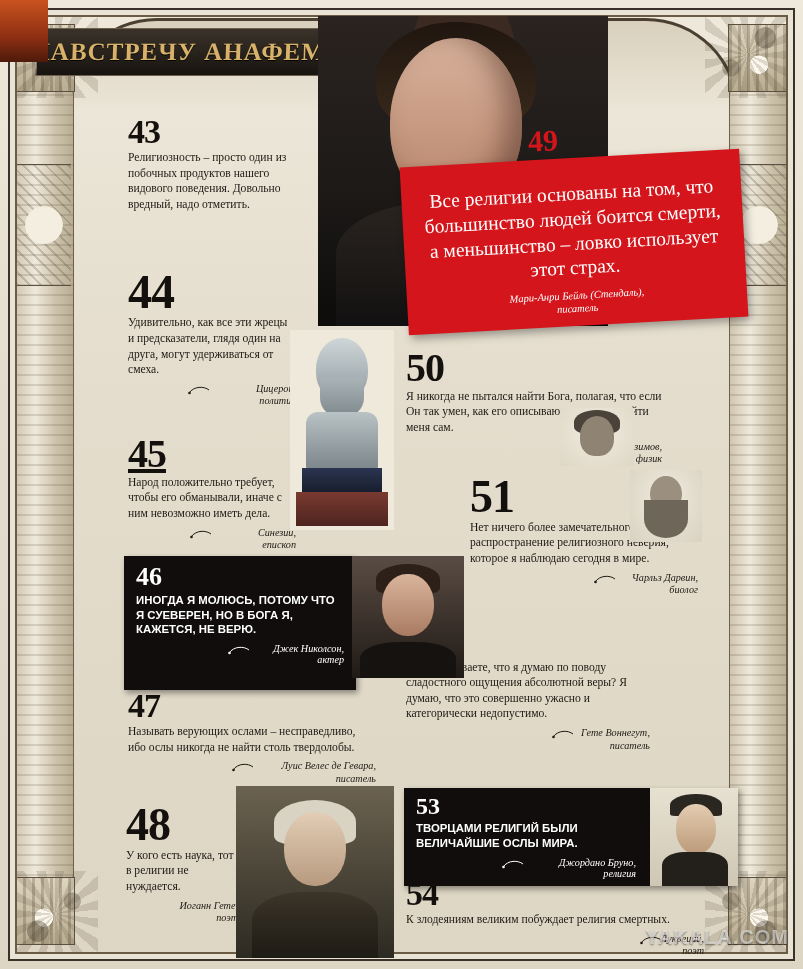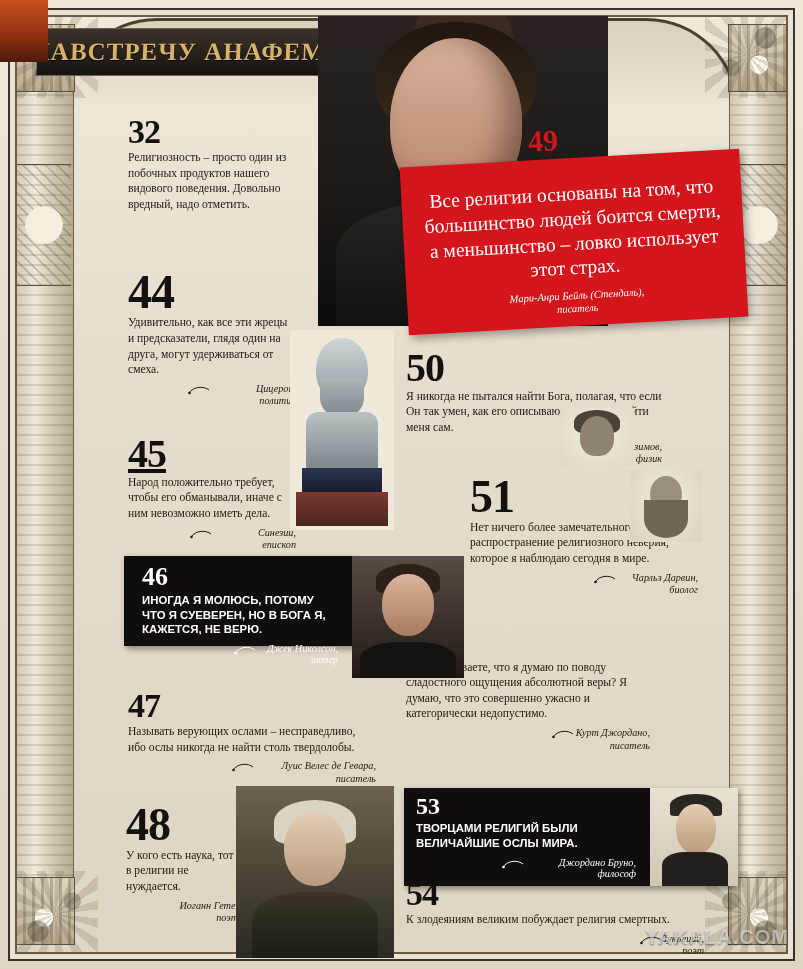--- a/index.html
+++ b/index.html
@@ -421,21 +421,21 @@
   </div>
 
   <div class="portrait photo">
     <div class="hair"></div>
     <div class="face"></div>
     <div class="body"></div>
     <div class="shirt"></div>
   </div>
 
   <div class="q" style="left:128px; top:118px; width:178px;">
-    <div class="n" style="font-size:34px;">32</div>
+    <div class="n" style="font-size:34px;">43</div>
     <div class="txt">Религиозность – просто один из побочных продуктов нашего видового поведения. Довольно вредный, надо отметить.</div>
   </div>
 
   <div class="q" style="left:128px; top:272px; width:168px;">
     <div class="n" style="font-size:48px;">44</div>
     <div class="txt">Удивительно, как все эти жрецы и предсказатели, глядя один на друга, могут удерживаться от смеха.</div>
     <div class="src">
       <span class="swirl" style="left:60px; top:2px;">
         <svg width="22" height="10" viewBox="0 0 22 10">
             <path d="M1 8 C6 1, 16 1, 21 5" stroke="#1d1813" fill="none" stroke-width="1"></path>
@@ -463,21 +463,21 @@
   </div>
 
   <div class="photo ph-bust">
     <div class="head"></div>
     <div class="beard"></div>
     <div class="torso"></div>
     <div class="base"></div>
     <div class="base2"></div>
   </div>
 
-  <div class="dark" style="left:124px; top:556px; width:232px; height:90px; padding:10px 18px; box-sizing:border-box;">
+  <div class="dark" style="left:124px; top:556px; width:232px; height:134px; padding:10px 12px; box-sizing:border-box;">
     <div class="n" style="font-size:26px;">46</div>
     <div class="txt">Иногда я молюсь, потому что я суеверен, но в Бога я, кажется, не верю.</div>
     <div class="src">
       <span class="swirl" style="position:absolute; left:92px; top:2px;">
         <svg width="22" height="10" viewBox="0 0 22 10">
             <path d="M1 8 C6 1, 16 1, 21 5" stroke="#ffffff" fill="none" stroke-width="1"></path>
             <circle cx="1.5" cy="8" r="1.3" fill="#ffffff"></circle>
           </svg>
       </span>
       <div>Джек Николсон,</div>
@@ -575,37 +575,37 @@
   <div class="q" style="left:406px; top:626px; width:244px;">
     <div class="n" style="font-size:36px;">52</div>
     <div class="txt">Вы спрашиваете, что я думаю по поводу сладостного ощущения абсолютной веры? Я думаю, что это совершенно ужасно и категорически недопустимо.</div>
     <div class="src">
       <span class="swirl" style="left:146px; top:2px;">
         <svg width="22" height="10" viewBox="0 0 22 10">
             <path d="M1 8 C6 1, 16 1, 21 5" stroke="#1d1813" fill="none" stroke-width="1"></path>
             <circle cx="1.5" cy="8" r="1.3" fill="#1d1813"></circle>
           </svg>
       </span>
-      <div>Курт Джордано,</div>
+      <div>Гете Воннегут,</div>
       <div>писатель</div>
     </div>
   </div>
 
   <div class="dark" style="left:404px; top:788px; width:334px; height:98px; padding:8px 12px; box-sizing:border-box;">
     <div class="n" style="font-size:24px;">53</div>
     <div class="txt" style="width:220px;">Творцами религий были величайшие ослы мира.</div>
     <div class="src" style="width:220px;">
       <span class="swirl" style="position:absolute; left:86px; top:2px;">
         <svg width="22" height="10" viewBox="0 0 22 10">
             <path d="M1 8 C6 1, 16 1, 21 5" stroke="#ffffff" fill="none" stroke-width="1"></path>
             <circle cx="1.5" cy="8" r="1.3" fill="#ffffff"></circle>
           </svg>
       </span>
       <div>Джордано Бруно,</div>
-      <div>философ</div>
+      <div>религия</div>
     </div>
   </div>
 
   <div class="photo ph-bruno">
     <div class="hat"></div>
     <div class="face"></div>
     <div class="robe"></div>
   </div>
 
   <div class="q" style="left:406px; top:880px; width:300px;">

